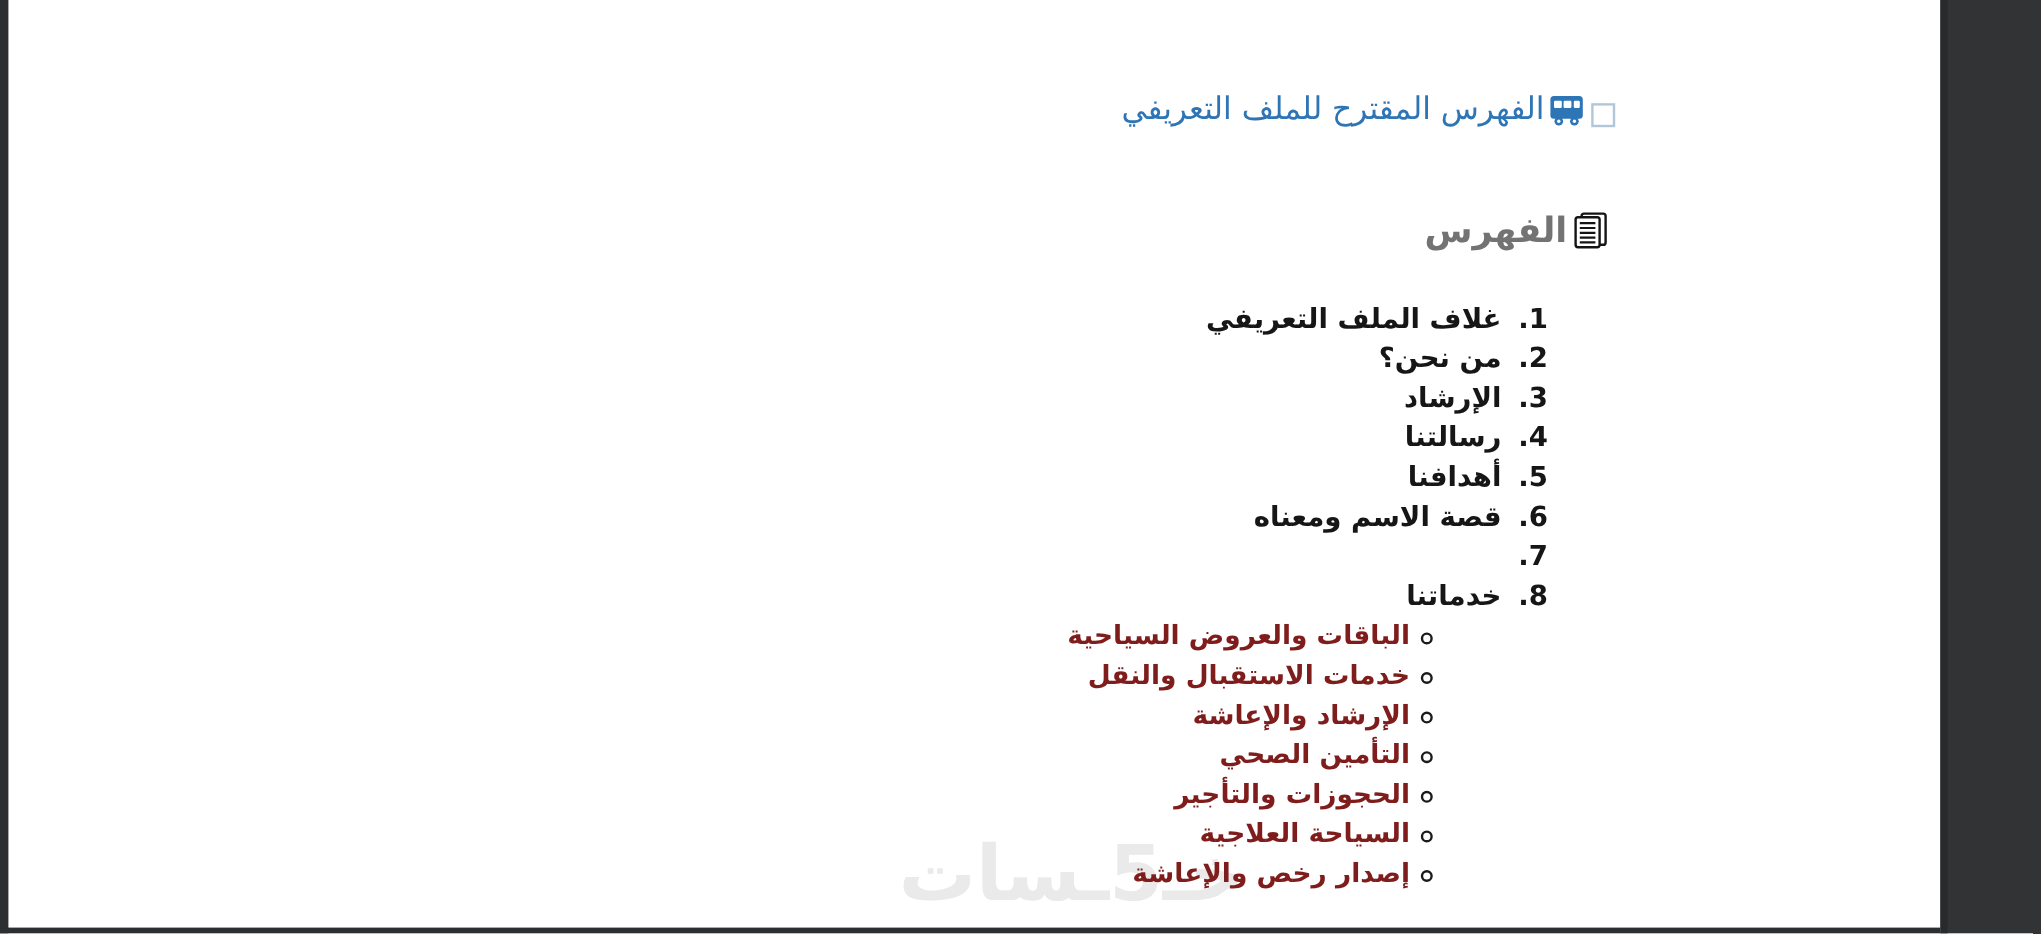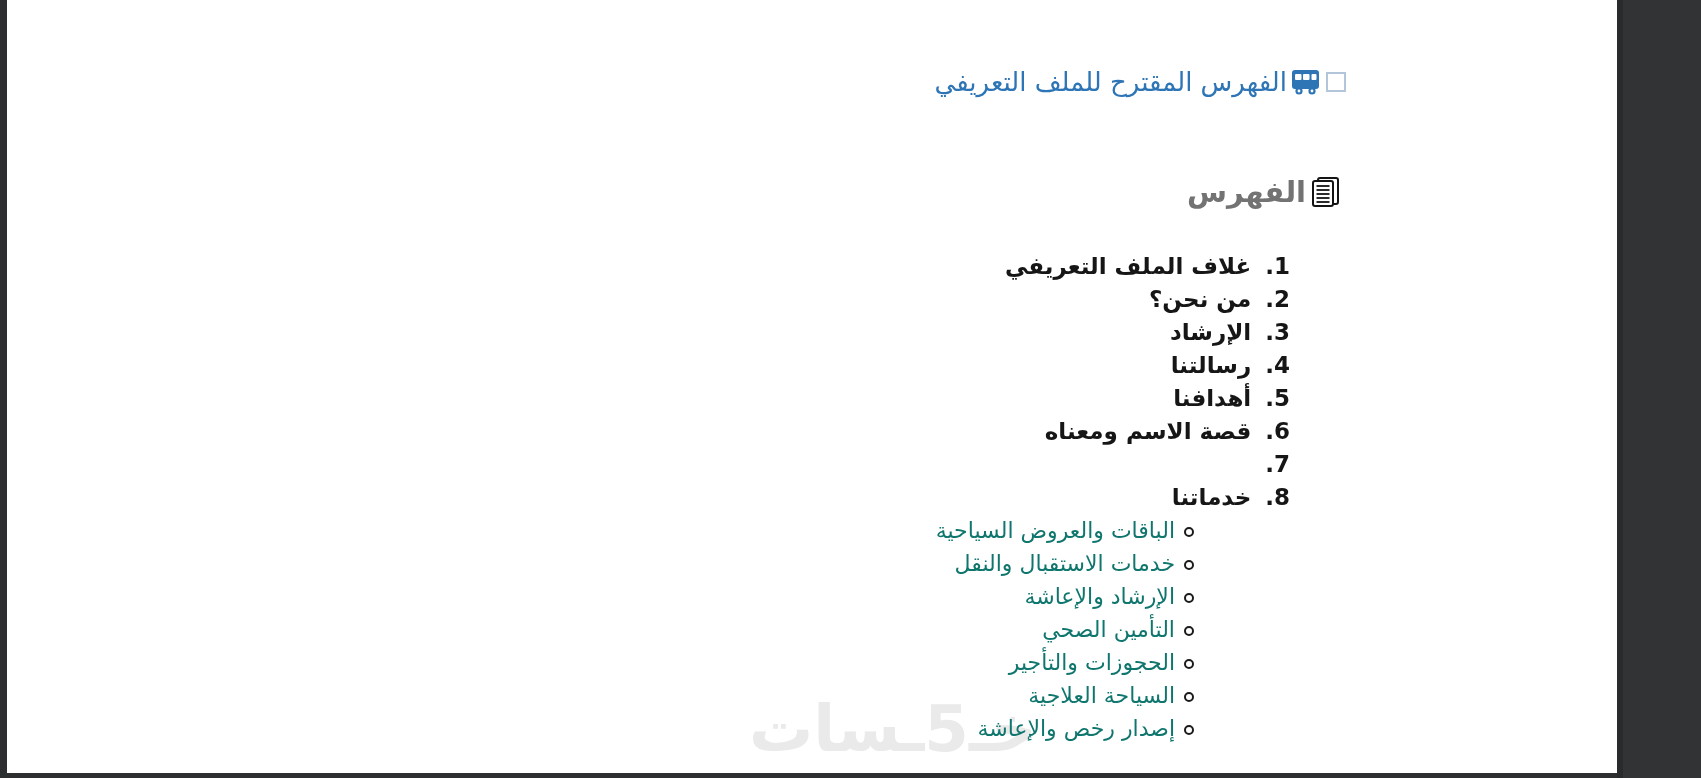--- a/index.html
+++ b/index.html
@@ -27,21 +27,21 @@
     position: absolute; left: 0; top: 0; width: 6px; height: 100%;
     background: #292a2c;
   }
   .page {
     position: absolute; left: 7px; top: 0; width: 1610px; height: 773px;
     background: #ffffff; z-index: 1;
   }
   
   .doc-title {
     position: absolute; top: 58px; right: 269px; height: 48px;
-    display: flex; align-items: center; gap: 3px;
+    display: flex; align-items: flex-end; gap: 3px;
     color: #2e75b6; font-size: 26px; font-weight: 400;
     white-space: nowrap; z-index: 2;
   }
   .tofu-box {
     width: 20px; height: 20px; border: 2px solid #b3c6d9;
     margin-left: 2px; margin-right: 2px; flex: 0 0 auto;
   }
   .bus-icon-svg { width: 31px; height: 28px; flex: 0 0 auto; }
   
   .section-heading {
@@ -70,21 +70,21 @@
   }
   .sub-row {
     display: flex; flex-direction: row; align-items: center;
     gap: 9px; height: 33px; white-space: nowrap;
   }
   .circle-bullet {
     width: 10px; height: 10px; border: 2px solid #1b1b1b;
     border-radius: 50%; background: transparent; flex: 0 0 auto;
     margin-top: 3px;
   }
-  .sub-label { font-size: 22px; font-weight: 400; color: #0f766e; line-height: 33px; }
+  .sub-label { font-size: 22px; font-weight: 700; color: #7f1d1d; line-height: 33px; }
   
   .watermark {
     position: absolute; top: 692px; left: 742px; z-index: 0;
     font-size: 64px; font-weight: 700; color: #eaeaea;
     letter-spacing: 1px; white-space: nowrap; direction: rtl;
     user-select: none;
   }
 </style>
 </head>
 <body>

